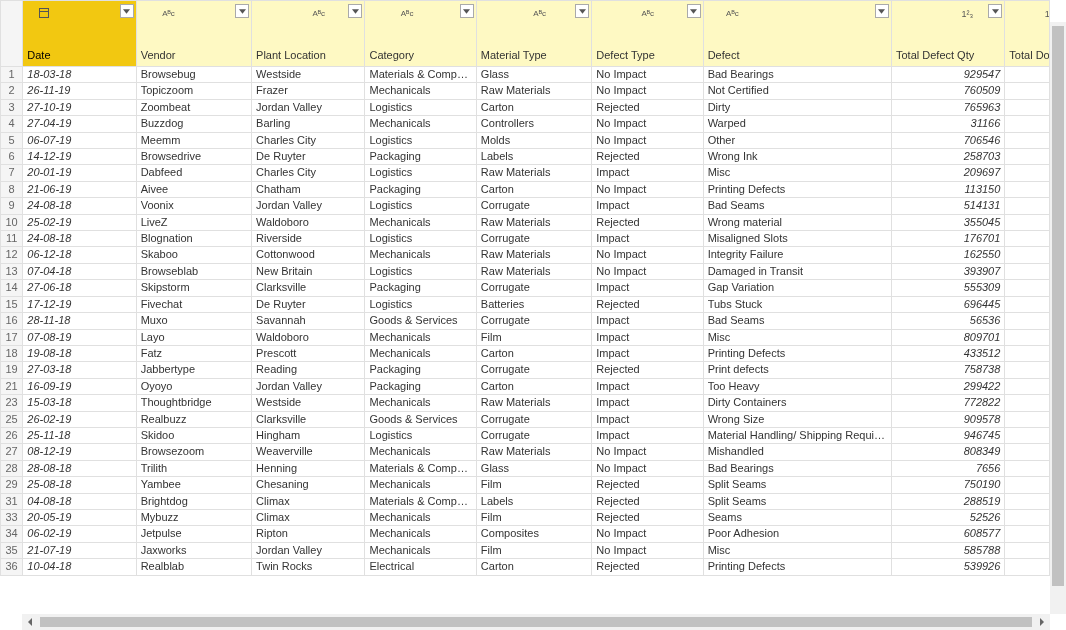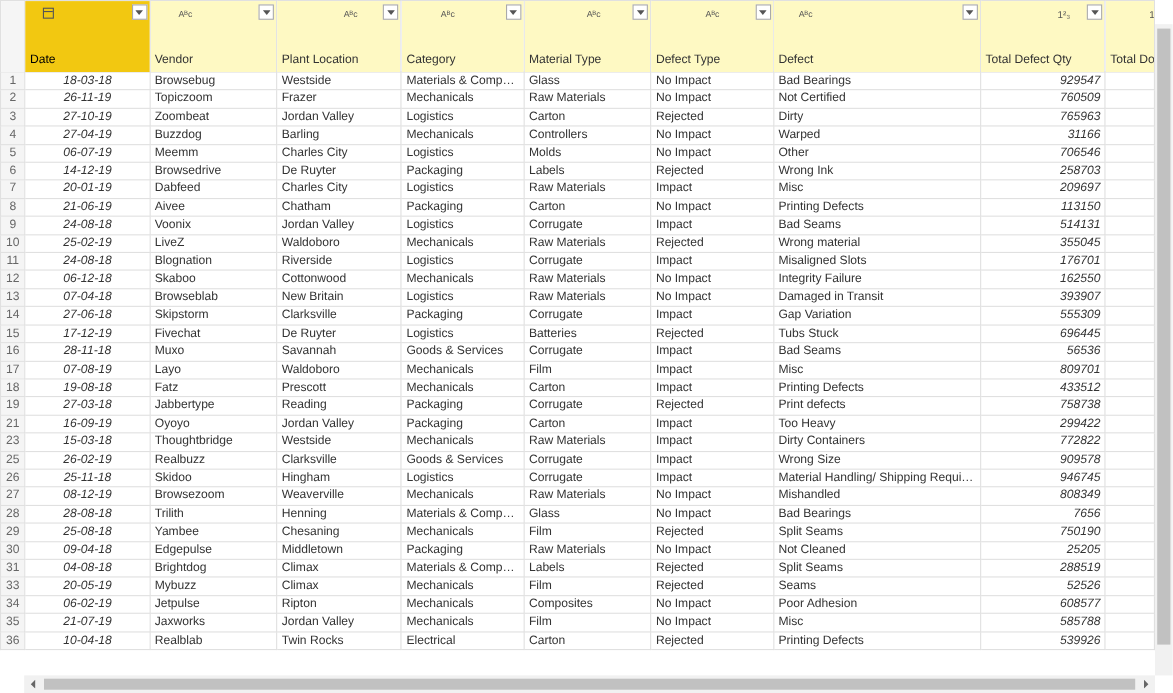--- a/index.html
+++ b/index.html
@@ -78,21 +78,21 @@
     width: 14px;
     height: 14px;
     border: 1px solid #aaa;
     background: #fff;
     display: flex;
     align-items: center;
     justify-content: center;
   }
   .dropdown svg { width: 7px; height: 5px; }
   td.right { text-align: right; font-style: italic; }
-  td.date { text-align: center; font-style: italic; }
+  td.date { text-align: left; font-style: italic; }
   .vscroll {
     position: absolute;
     right: 0; top: 22px; bottom: 16px; width: 16px;
     background: #f1f1f1;
   }
   .vthumb {
     position: absolute;
     left: 2px; right: 2px; top: 4px; height: 560px;
     background: #c1c1c1;
   }
@@ -509,32 +509,20 @@
             <td>Yambee</td>
             <td>Chesaning</td>
             <td>Mechanicals</td>
             <td>Film</td>
             <td>Rejected</td>
             <td>Split Seams</td>
             <td class="right">750190</td>
             <td class="right"></td>
           </tr>
           <tr>
-            <td class="rownum">30</td>
-            <td class="right date">09-04-18</td>
-            <td>Edgepulse</td>
-            <td>Middletown</td>
-            <td>Packaging</td>
-            <td>Raw Materials</td>
-            <td>No Impact</td>
-            <td>Not Cleaned</td>
-            <td class="right">25205</td>
-            <td class="right"></td>
-          </tr>
-          <tr>
             <td class="rownum">31</td>
             <td class="right date">04-08-18</td>
             <td>Brightdog</td>
             <td>Climax</td>
             <td>Materials &amp; Components</td>
             <td>Labels</td>
             <td>Rejected</td>
             <td>Split Seams</td>
             <td class="right">288519</td>
             <td class="right"></td>

